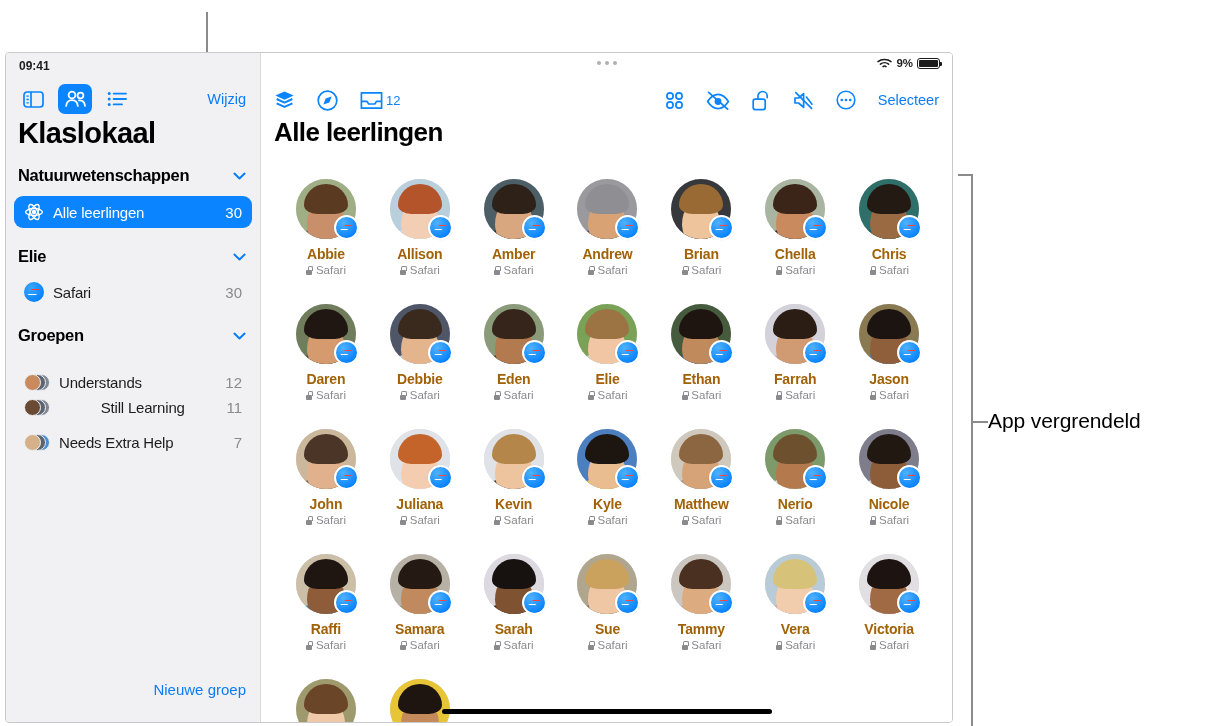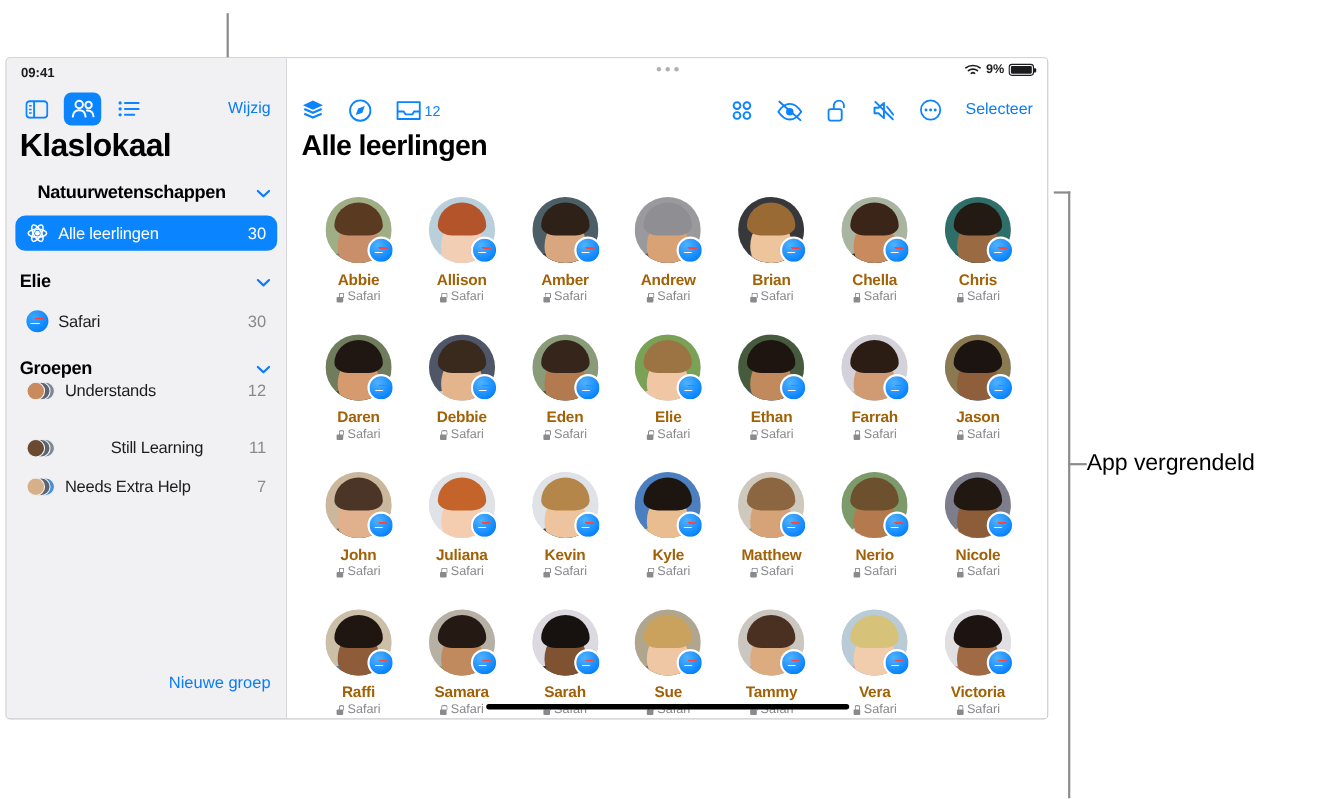--- a/index.html
+++ b/index.html
@@ -29,21 +29,21 @@
   .leader-h {
     position: absolute;
     height: 2px;
     background: #8b8b8b;
   }
 
   
   #device {
     position: absolute;
     left: 5px; top: 52px;
-    width: 948px; height: 602px;
+    width: 948px; height: 671px;
     background: #fff;
     border: 1px solid #c9c9cb;
     border-radius: 4px;
     overflow: hidden;
     display: flex;
   }
 
   
   #sidebar {
     width: 255px;
@@ -292,21 +292,21 @@
             <line x1="6.6" y1="8" x2="19" y2="8" stroke="#0a84ff" stroke-width="1.8" stroke-linecap="round"></line>
             <line x1="6.6" y1="13.4" x2="15" y2="13.4" stroke="#0a84ff" stroke-width="1.8" stroke-linecap="round"></line>
           </svg>
         </div>
         <div class="sb-spacer"></div>
         <div class="sb-edit">Wijzig</div>
       </div>
 
       <div class="sb-title">Klaslokaal</div>
 
-      <div class="sb-section" style="top:113px;margin-left:16px;">
+      <div class="sb-section" style="top:113px;">
         <span class="sb-section-title">Natuurwetenschappen</span>
         <span class="chev">
           <svg width="13" height="8" viewBox="0 0 13 8">
               <path d="M1.4 1.6 L6.5 6.4 L11.6 1.6" fill="none" stroke="#0a7cf6" stroke-width="2" stroke-linecap="round" stroke-linejoin="round"></path>
             </svg>
         </span>
       </div>
       <div class="sb-row selected" style="top:143px;">
         <span class="atom-ic">
           <svg width="20" height="20" viewBox="0 0 20 20">
@@ -335,21 +335,21 @@
       </div>
 
       <div class="sb-section" style="top:273px;">
         <span class="sb-section-title">Groepen</span>
         <span class="chev">
           <svg width="13" height="8" viewBox="0 0 13 8">
               <path d="M1.4 1.6 L6.5 6.4 L11.6 1.6" fill="none" stroke="#0a7cf6" stroke-width="2" stroke-linecap="round" stroke-linejoin="round"></path>
             </svg>
         </span>
       </div>
-      <div class="sb-row" style="top:286px;">
+      <div class="sb-row" style="top:313px;">
         <span class="group-av">
             <i></i>
             <i></i>
             <i style="background:#c98a5e;"></i>
           </span>
         <span class="row-label">Understands</span>
         <span class="row-count">12</span>
       </div>
       <div class="sb-row" style="top:338px;text-align:center;">
         <span class="group-av">

